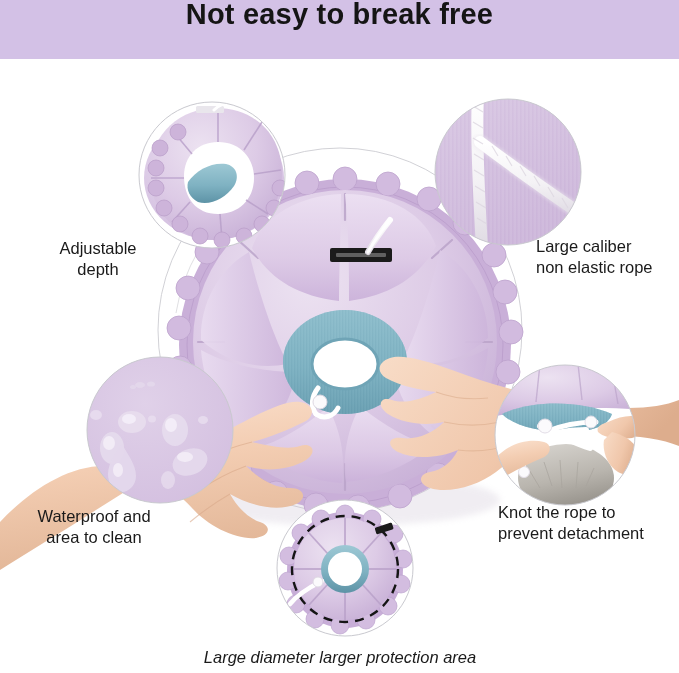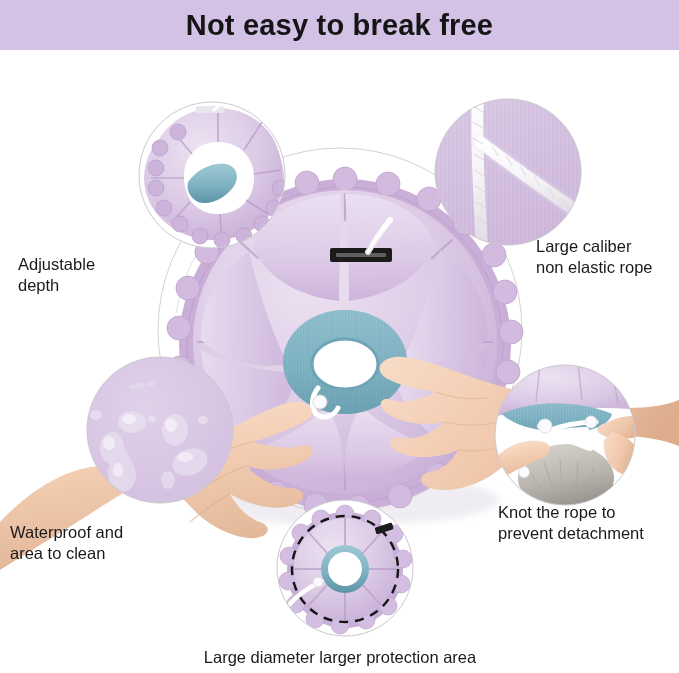--- a/index.html
+++ b/index.html
@@ -8,43 +8,43 @@
     width:679px;height:673px;
     background:#ffffff;
     font-family:"Liberation Sans","DejaVu Sans",sans-serif;
     overflow:hidden;
     position:relative;
   }
   #page{position:relative;width:679px;height:673px;overflow:hidden;background:#fff;}
 
   
   .header{
-    position:absolute;left:0;top:0;width:679px;height:50px;
+    position:absolute;left:0;top:0;width:679px;height:59px;
     background:#d3c1e6;
-    display:flex;align-items:center;justify-content:center;
+    display:flex;align-items:flex-start;justify-content:center;
   }
   .header-title{
     font-size:29px;font-weight:bold;color:#151515;
     letter-spacing:.2px;line-height:1;
     font-family:"Liberation Sans","DejaVu Sans",sans-serif;
   }
 
   
   .stage{position:absolute;left:0;top:70px;width:679px;height:603px;background:#fff;}
   .svg-layer{position:absolute;left:0;top:0;width:679px;height:603px;}
 
   
   .label{
     position:absolute;
     font-size:16.5px;color:#1a1a1a;line-height:1.28;
     white-space:pre-line;
   }
-  .label.r{text-align:left;margin-top:16px;}
+  .label.r{text-align:center;}
   .label.l{text-align:left;}
-  .label.c{text-align:center;}
+  .label.c{text-align:center;font-style:italic;}
 
   #label-adjustable{left:18px;  top:168px; width:160px;}
   #label-rope{      left:536px; top:166px; width:150px;}
   #label-waterproof{left:10px;  top:436px; width:168px;}
   #label-knot{      left:498px; top:432px; width:186px;}
   #label-diameter{  left:120px; top:577px; width:440px;}
 </style>
 </head>
 <body>
 

